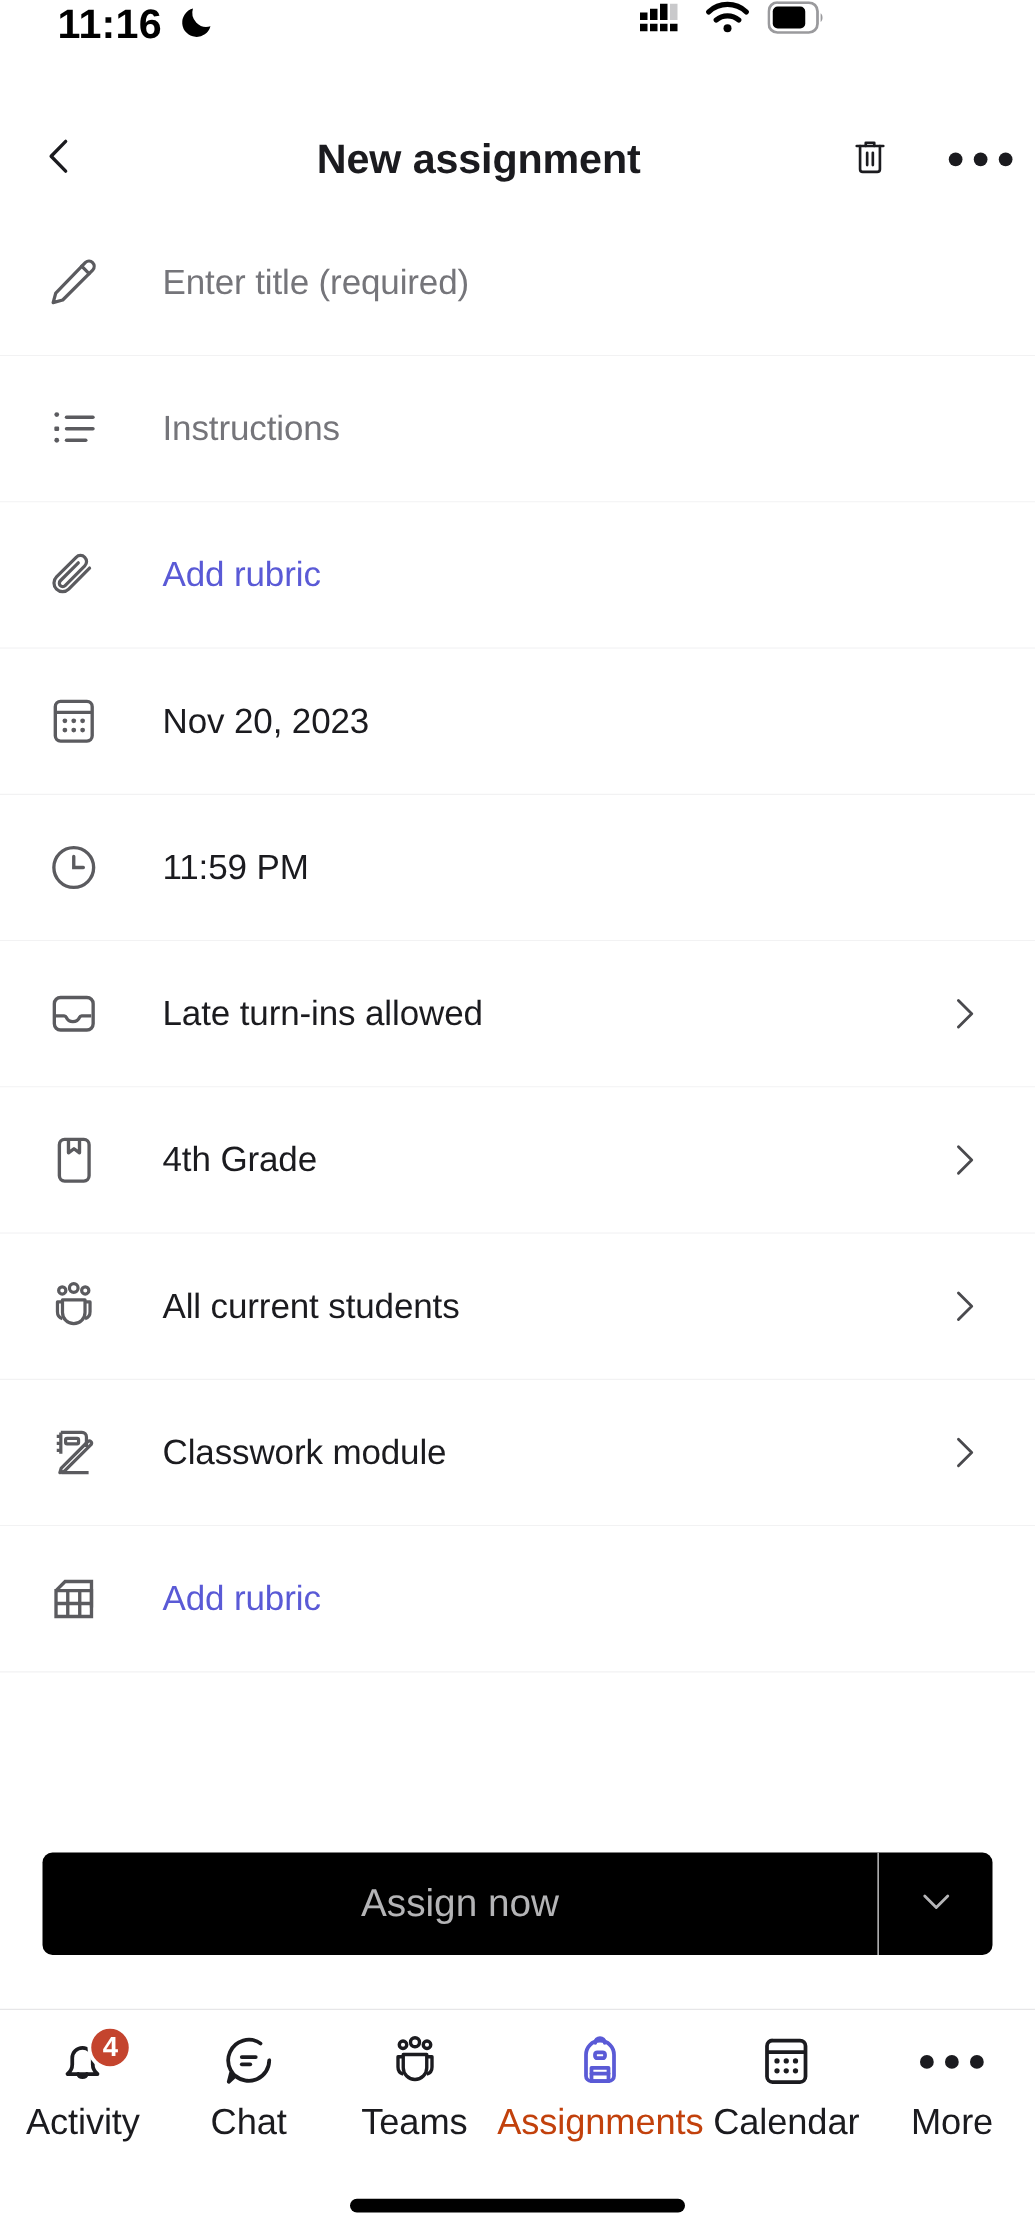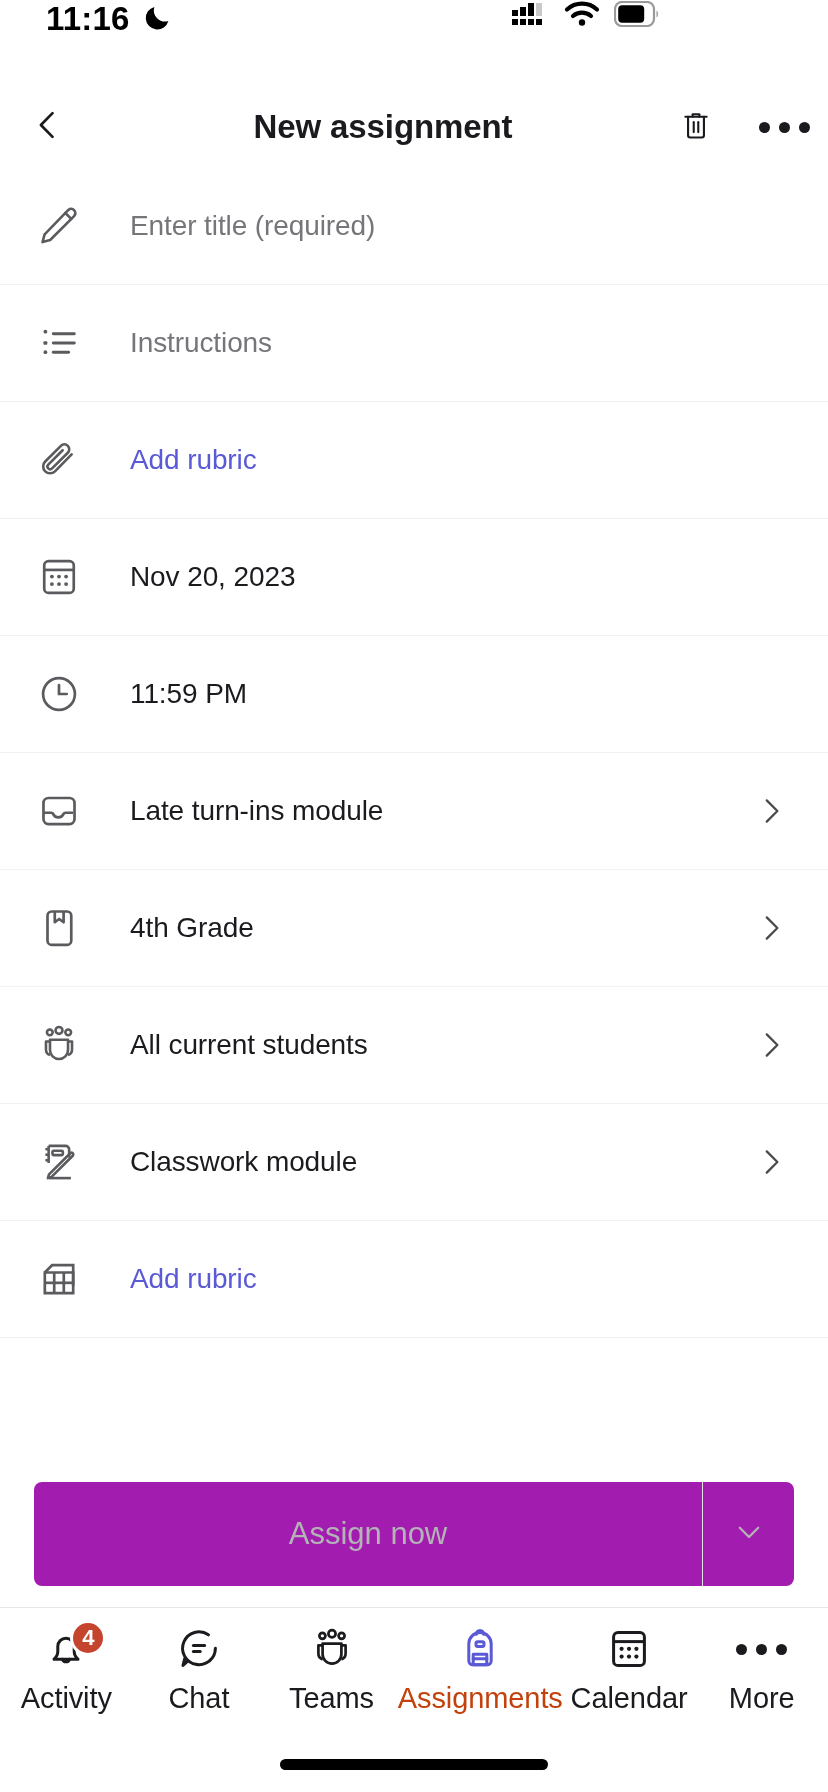--- a/index.html
+++ b/index.html
@@ -151,24 +151,24 @@
     background: #ffffff;
     display: flex;
     align-items: flex-start;
     justify-content: center;
     padding-top: 20px;
     border-bottom: 1.6px solid #e6e6e8;
   }
   .assign-group {
     display: flex;
     width: 760px;
-    height: 104px;
+    height: 82px;
     border-radius: 8px;
     overflow: hidden;
-    background: #a21caf;
+    background: #000000;
   }
   .assign-main {
     flex: 1;
     display: flex;
     align-items: center;
     justify-content: center;
     font-size: 31px;
     color: #b4b4b6;
     cursor: default;
   }
@@ -407,21 +407,21 @@
       <div class="row-label">11:59 PM</div>
     </div>
 
     <div class="row">
       <div class="row-icon">
         <svg width="46" height="46" viewBox="0 0 24 24">
           <rect x="3.9" y="5.2" width="16.2" height="13.6" rx="2.6" fill="none" stroke="#5b5b5f" stroke-width="1.4"></rect>
           <path d="M3.9 12.9h4.1a1 1 0 0 1 .9.6 3 3 0 0 0 5.5 0 1 1 0 0 1 .9-.6h4" fill="none" stroke="#5b5b5f" stroke-width="1.4" stroke-linejoin="round"></path>
         </svg>
       </div>
-      <div class="row-label">Late turn-ins module</div>
+      <div class="row-label">Late turn-ins allowed</div>
       <div class="row-chevron">
         <svg width="34" height="34" viewBox="0 0 24 24">
           <path d="M9 4.5 16.5 12 9 19.5" fill="none" stroke="#4a4a4e" stroke-width="1.6" stroke-linecap="round" stroke-linejoin="round"></path>
         </svg>
       </div>
     </div>
 
     <div class="row">
       <div class="row-icon">
         <svg width="46" height="46" viewBox="0 0 24 24">

